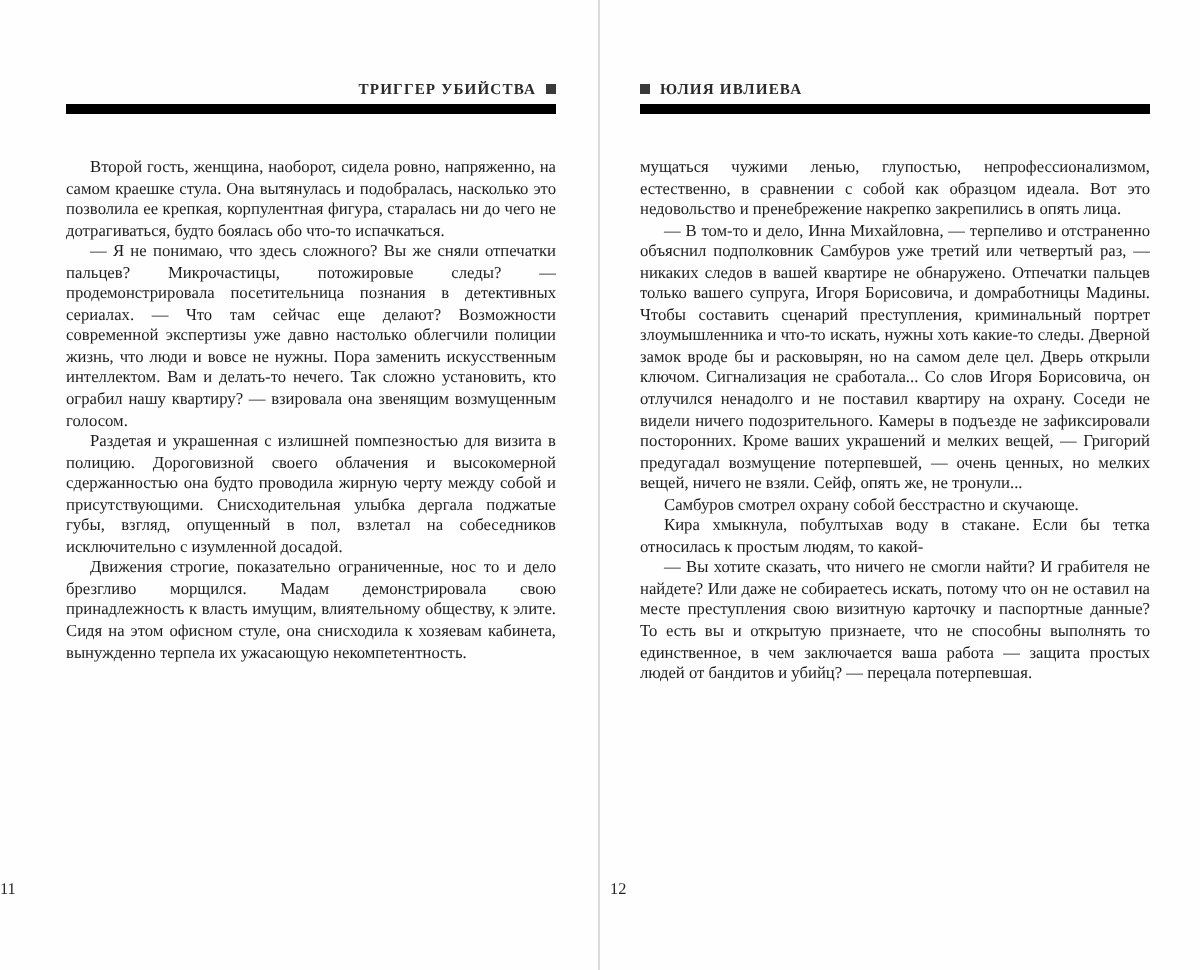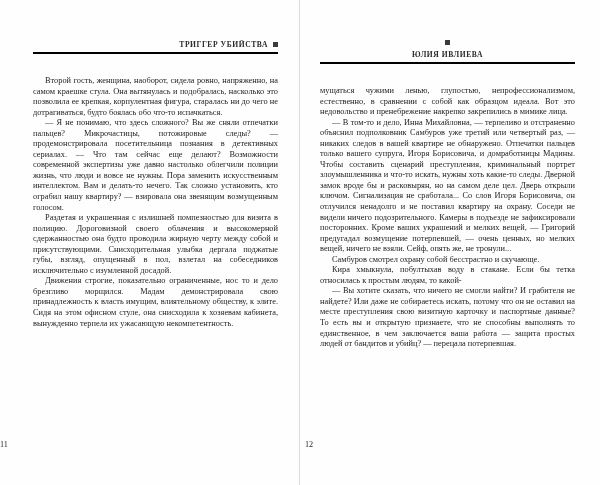--- a/index.html
+++ b/index.html
@@ -44,28 +44,28 @@
   .page-right { padding: 40px 25px 0 20px; }
 
   .running-head {
     position: relative;
     font-size: 7.6px;
     letter-spacing: 0.55px;
     font-weight: 700;
     color: #2a2a2a;
     text-transform: uppercase;
     padding-bottom: 3px;
-    border-bottom: 2px solid #000000;
+    border-bottom: 5px solid #000000;
     display: flex;
     align-items: center;
     gap: 5px;
     white-space: nowrap;
   }
   .running-head.align-right { justify-content: flex-end; }
-  .running-head.align-left  { justify-content: flex-start; flex-direction: column; }
+  .running-head.align-left  { justify-content: flex-start; }
 
   .ornament {
     display: inline-block;
     width: 5px;
     height: 5px;
     background: #3a3a3a;
     flex: 0 0 auto;
     position: relative;
     top: -0.5px;
   }
@@ -125,21 +125,21 @@
   </div>
 
   <div class="page page-right">
 
     <div class="running-head align-left">
       <span class="ornament"></span>
       <span>ЮЛИЯ ИВЛИЕВА</span>
     </div>
 
     <div class="column">
-      <p class="cont">мущаться чужими ленью, глупостью, непрофессионализмом, естественно, в сравнении с собой как образцом идеала. Вот это недовольство и пренебрежение накрепко закрепились в мимике лица.</p>
+      <p class="cont">мущаться чужими ленью, глупостью, непрофессионализмом, естественно, в сравнении с собой как образцом идеала. Вот это недовольство и пренебрежение накрепко закрепились в опять лица.</p>
       <p>— В том-то и дело, Инна Михайловна, — терпеливо и отстраненно объяснил подполковник Самбуров уже третий или четвертый раз, — никаких следов в вашей квартире не обнаружено. Отпечатки пальцев только вашего супруга, Игоря Борисовича, и домработницы Мадины. Чтобы составить сценарий преступления, криминальный портрет злоумышленника и что-то искать, нужны хоть какие-то следы. Дверной замок вроде бы и расковырян, но на самом деле цел. Дверь открыли ключом. Сигнализация не сработала... Со слов Игоря Борисовича, он отлучился ненадолго и не поставил квартиру на охрану. Соседи не видели ничего подозрительного. Камеры в подъезде не зафиксировали посторонних. Кроме ваших украшений и мелких вещей, — Григорий предугадал возмущение потерпевшей, — очень ценных, но мелких вещей, ничего не взяли. Сейф, опять же, не тронули...</p>
       <p>Самбуров смотрел охрану собой бесстрастно и скучающе.</p>
       <p>Кира хмыкнула, побултыхав воду в стакане. Если бы тетка относилась к простым людям, то какой-</p>
       <p>— Вы хотите сказать, что ничего не смогли найти? И грабителя не найдете? Или даже не собираетесь искать, потому что он не оставил на месте преступления свою визитную карточку и паспортные данные? То есть вы и открытую признаете, что не способны выполнять то единственное, в чем заключается ваша работа — защита простых людей от бандитов и убийц? — перецала потерпевшая.</p>
     </div>
 
     <div class="folio">12</div>
   </div>
 
 </div>

